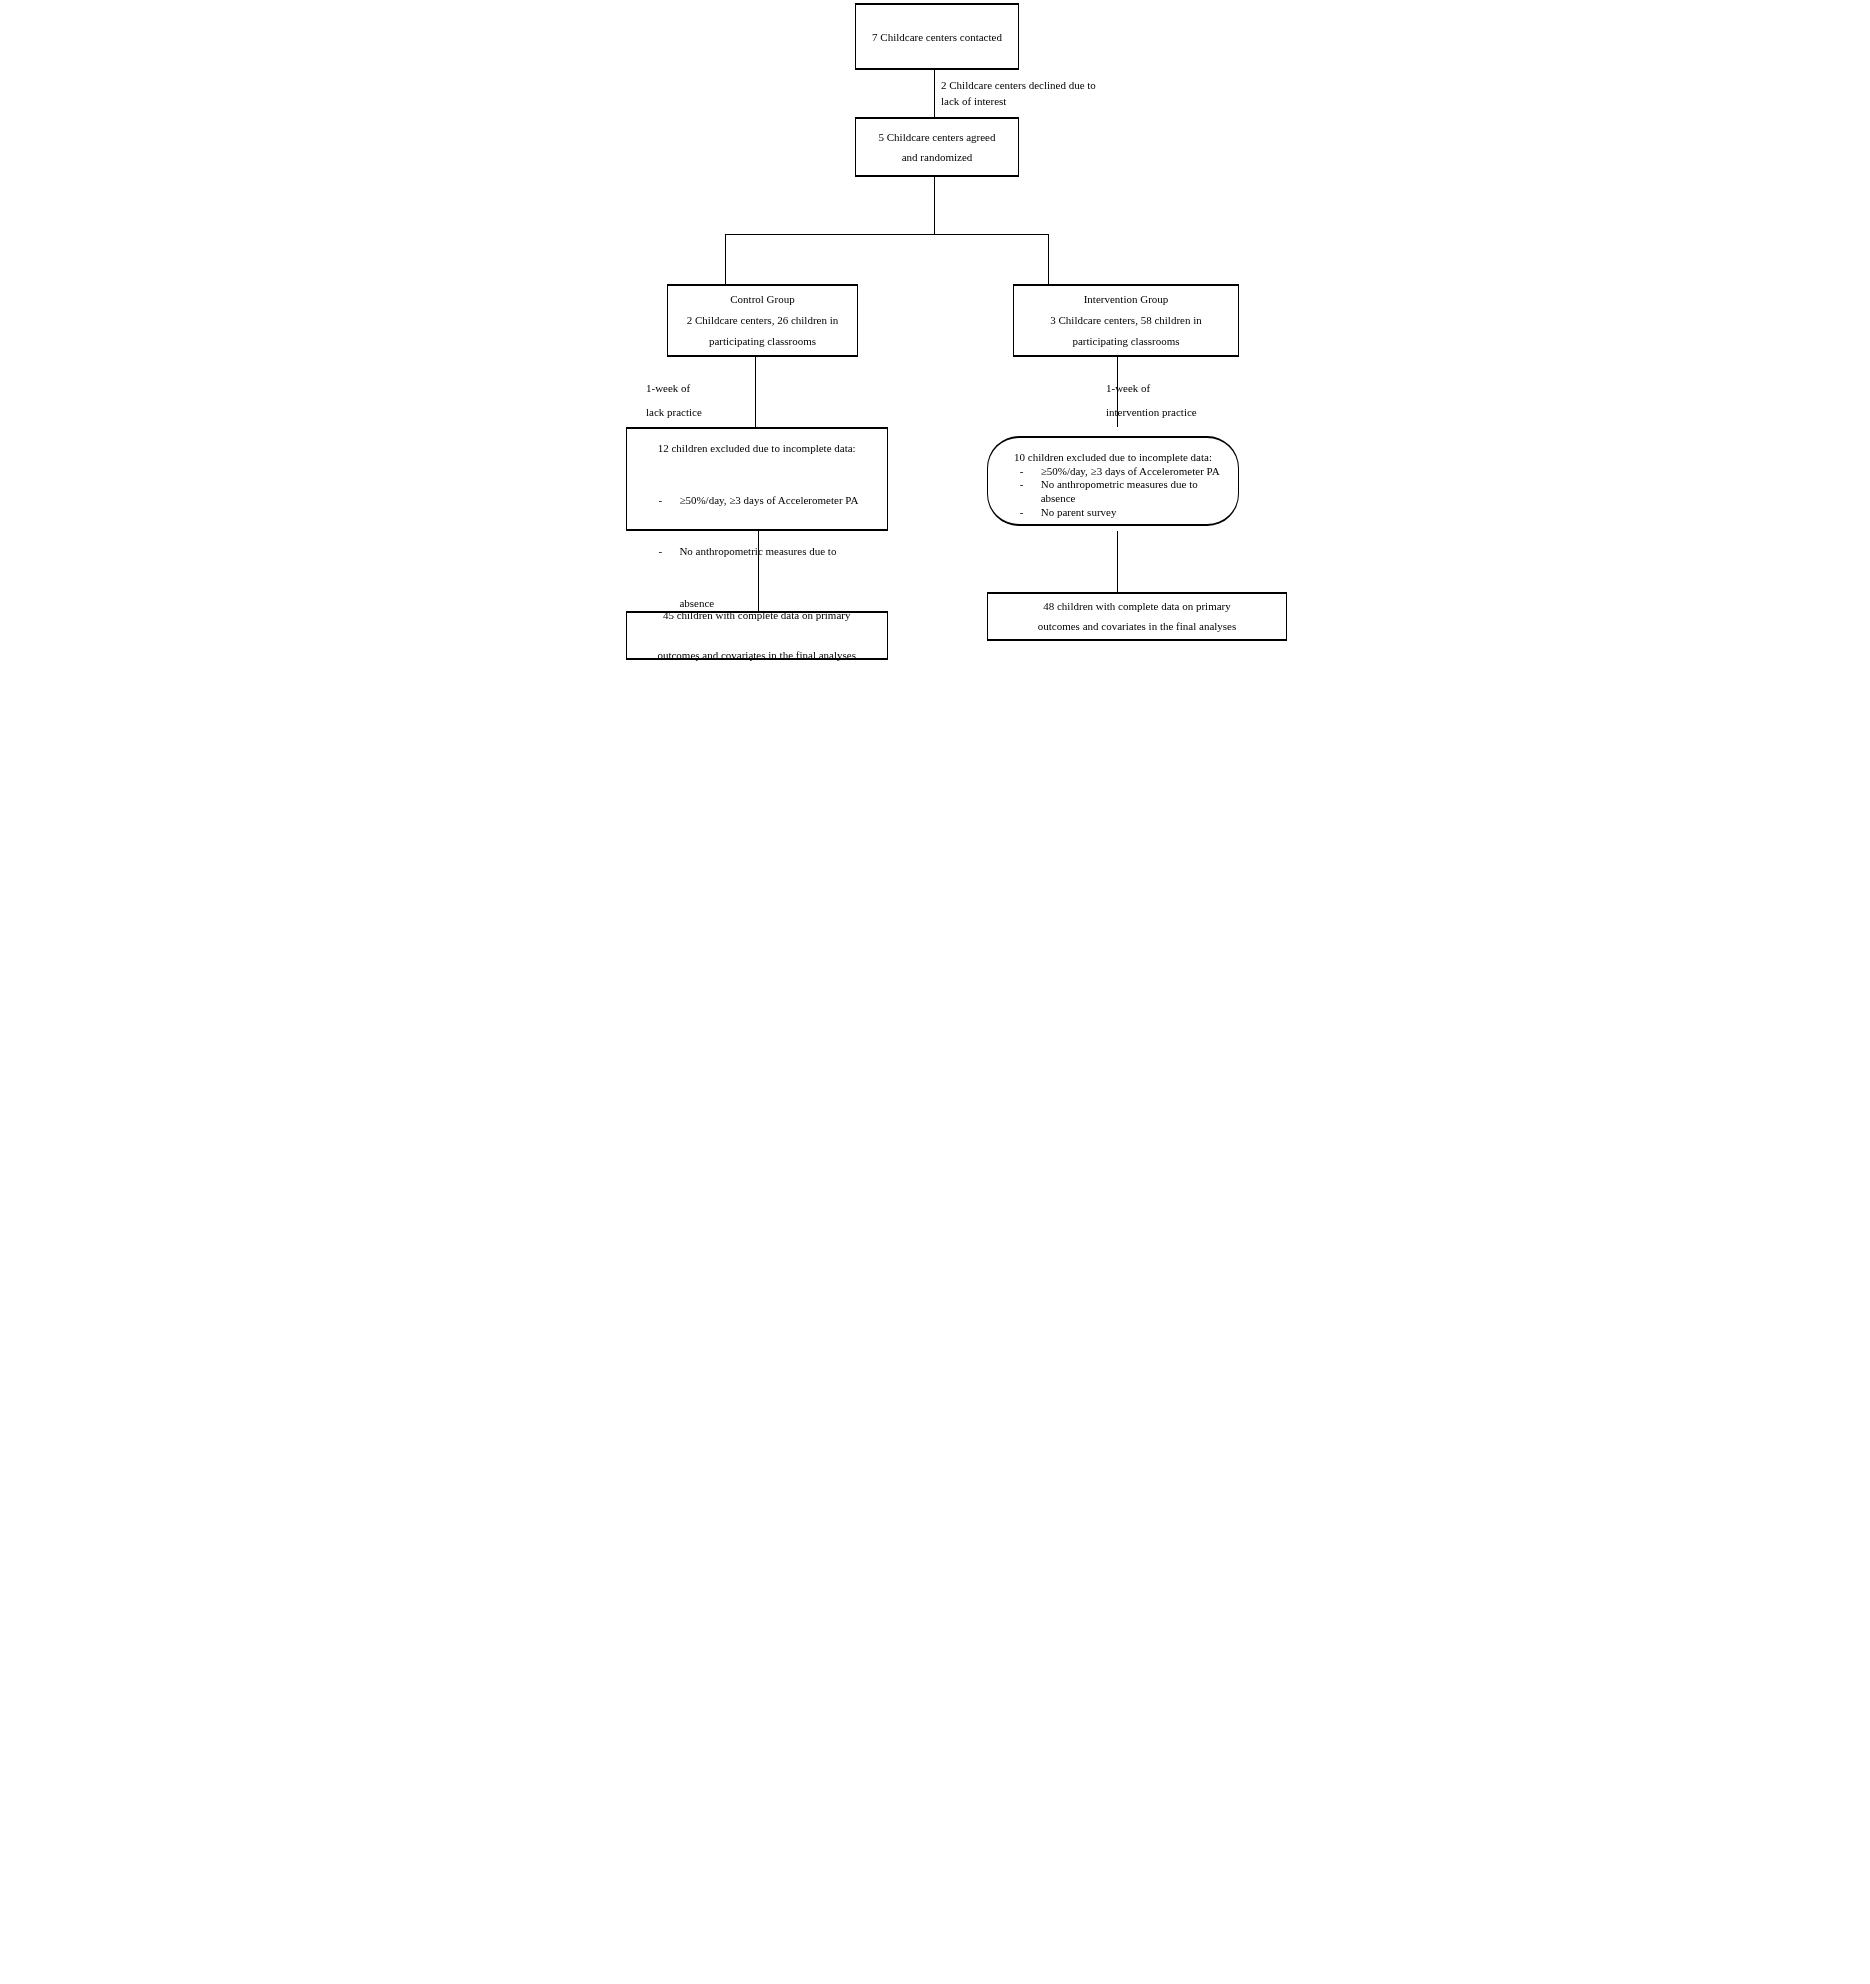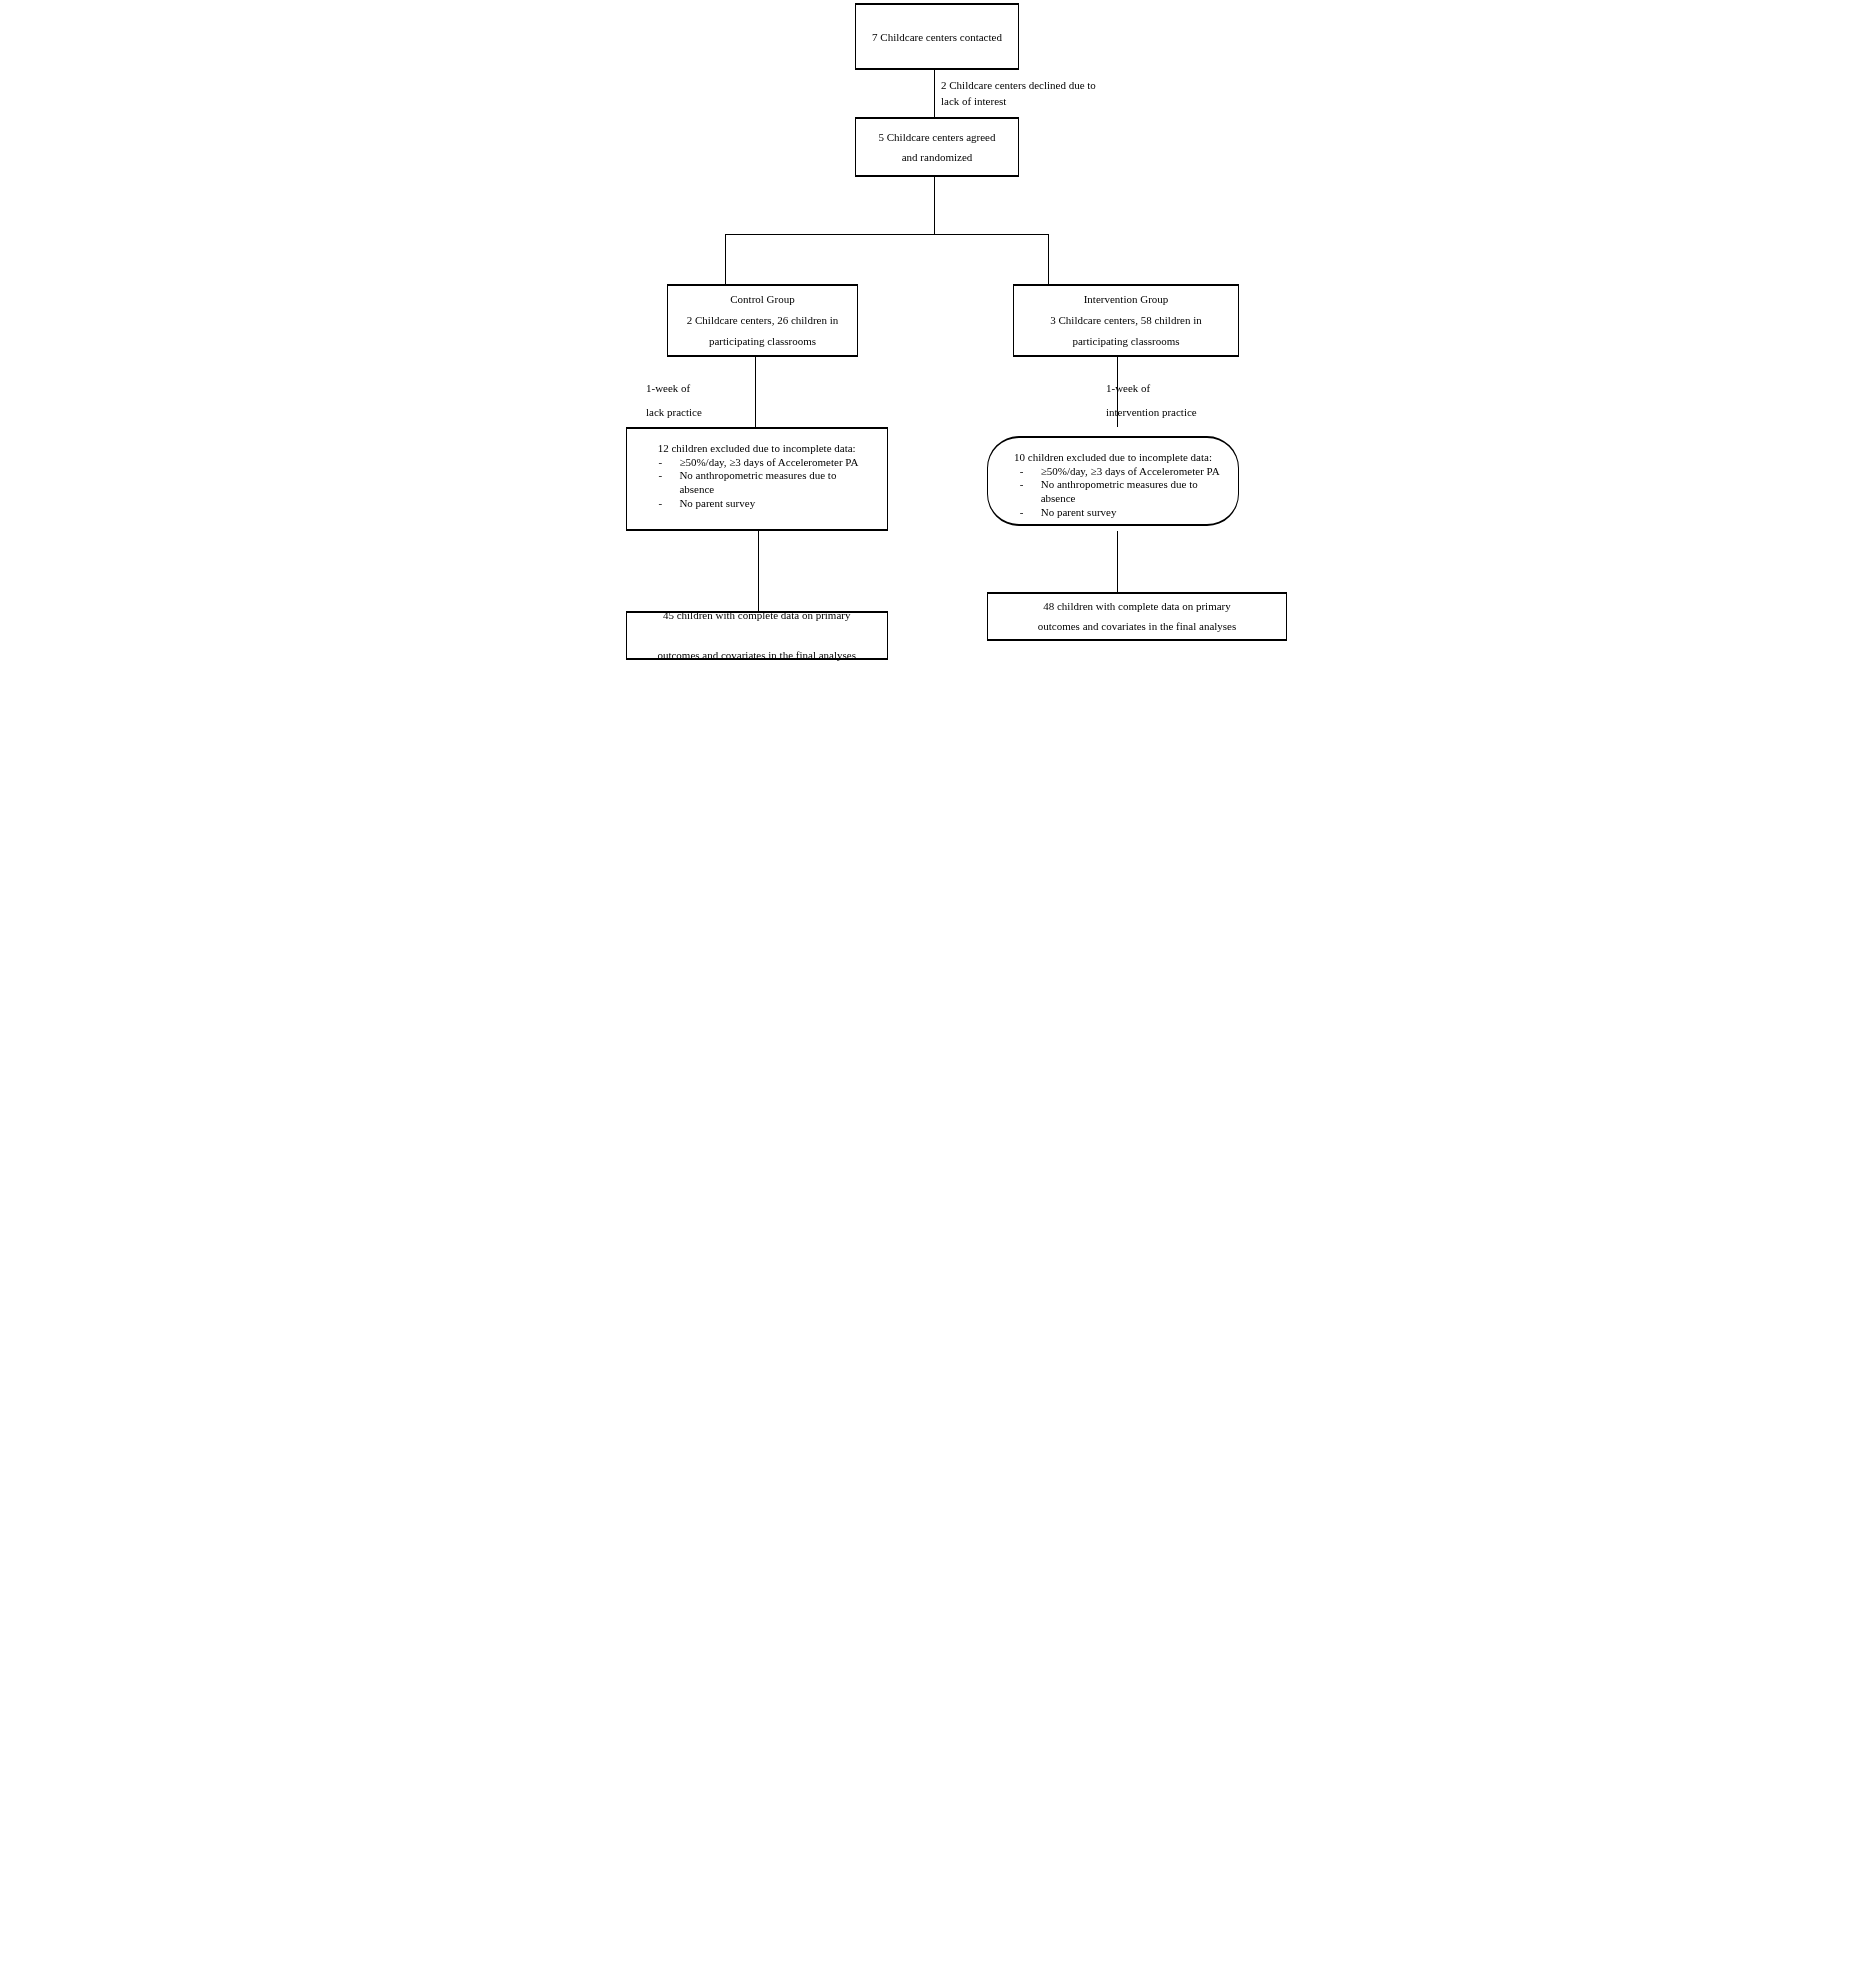--- a/index.html
+++ b/index.html
@@ -116,21 +116,21 @@
 
   <div class="note note-period" style="left:23px; top:377px; width:109px;">
     <span class="ln">1-week of</span>
     <span class="ln">lack practice</span>
   </div>
   <div class="note note-period" style="left:483px; top:377px; width:123px;">
     <span class="ln">1-week of</span>
     <span class="ln">intervention practice</span>
   </div>
 
-  <div class="fbox exclbox" style="left:2.7px; top:427px; width:262px; height:104px;">
+  <div class="fbox exclbox" style="left:2.7px; top:427px; width:262px; height:104px;gap:38px;">
     <div class="excl-heading">12 children excluded due to incomplete data:</div>
     <div class="bullet-row">
       <span class="bullet-dash">-</span>
       <span class="bullet-text">≥50%/day, ≥3 days of Accelerometer PA</span>
     </div>
     <div class="bullet-row">
       <span class="bullet-dash">-</span>
       <span class="bullet-text">No anthropometric measures due to</span>
     </div>
     <div class="bullet-row">

